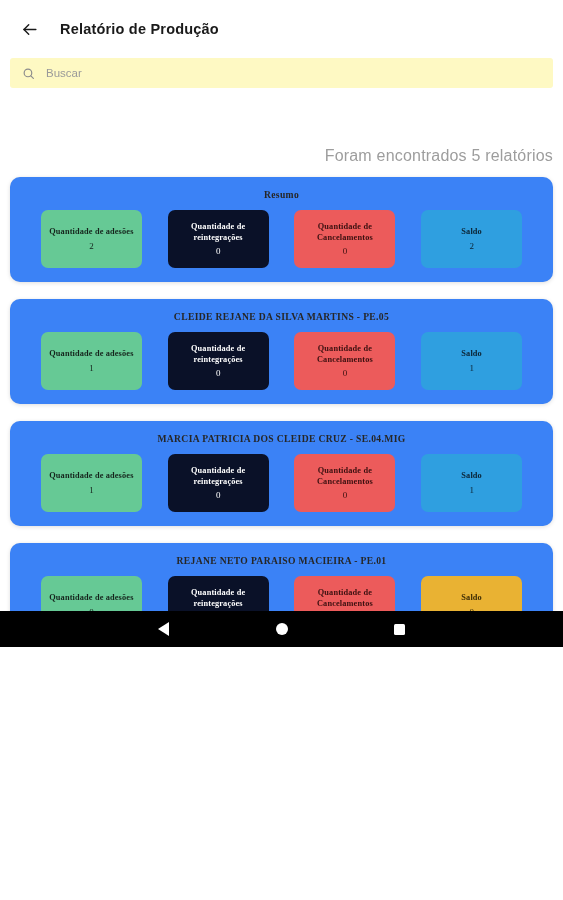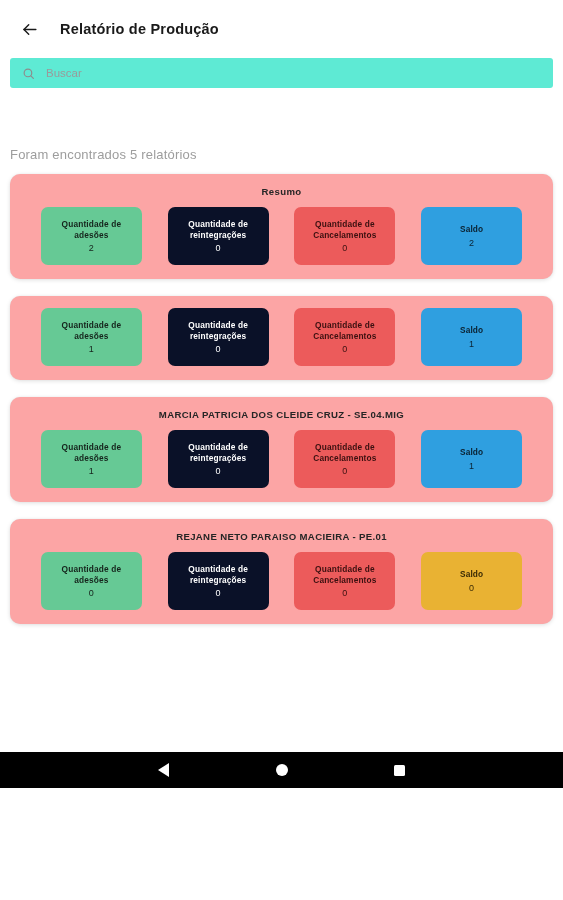--- a/index.html
+++ b/index.html
@@ -8,21 +8,21 @@
     width: 563px;
     height: 900px;
     overflow: hidden;
     background: #ffffff;
     font-family: "Liberation Sans", sans-serif;
   }
 
   #app {
     position: relative;
     width: 563px;
-    height: 788px;
+    height: 647px;
     background: #ffffff;
     overflow: hidden;
   }
 
   
   .appbar {
     height: 58px;
     display: flex;
     align-items: center;
     padding: 0 0 0 14px;
@@ -41,65 +41,66 @@
     color: #1a1a1a;
     letter-spacing: .2px;
   }
 
   
   .search-wrap {
     padding: 0 10px;
   }
   .search-field {
     height: 30px;
-    background: #5eead4;
+    background: #fef9c3;
     border-radius: 3px;
     display: flex;
     align-items: center;
     padding: 0 12px;
   }
   .search-icon { flex: 0 0 auto; display:flex; align-items:center; }
   .search-input {
     flex: 1 1 auto;
     border: none;
     outline: none;
     background: transparent;
     margin-left: 11px;
     font-family: "Liberation Sans", sans-serif;
     font-size: 11.5px;
     color: #6f6f6f;
   }
   .search-input::placeholder { color: #9a9a9a; }
 
   
   .result-count {
-    text-align: left;
-    font-size: 13px;
+    text-align: right;
+    font-size: 16px;
     color: #9d9d9d;
     padding: 16px 0 12px 0;
     letter-spacing: .2px;
   }
 
   
   .list {
     position: absolute;
     top: 131px;
     left: 0;
     right: 0;
     bottom: 0;
     overflow-y: auto;
     padding: 0 10px;
   }
 
   .report-card {
-    background: #fca5a5;
+    background: #3b82f6;
     border-radius: 10px;
     box-shadow: 0 1px 4px rgba(0,0,0,.13), 0 0 1px rgba(0,0,0,.08);
     padding: 12px 0 14px 0;
     margin-bottom: 17px;
+    font-family: Liberation Serif, serif;
   }
   .card-title {
     text-align: center;
     font-size: 9.6px;
     font-weight: bold;
     color: #262626;
     letter-spacing: .35px;
     margin-bottom: 10px;
   }
   .tiles-grid {
@@ -217,20 +218,21 @@
           <div class="tile-value">0</div>
         </div>
         <div class="tile" style="background:#2f9fe0;color:#0b2232">
           <div class="tile-label">Saldo</div>
           <div class="tile-value">2</div>
         </div>
       </div>
     </div>
 
     <div class="report-card">
+      <div class="card-title">CLEIDE REJANE DA SILVA MARTINS - PE.05</div>
       <div class="tiles-grid">
         <div class="tile" style="background:#66c995;color:#15241c">
           <div class="tile-label">Quantidade de adesões</div>
           <div class="tile-value">1</div>
         </div>
         <div class="tile" style="background:#0a1128;color:#ffffff">
           <div class="tile-label">Quantidade de reintegrações</div>
           <div class="tile-value">0</div>
         </div>
         <div class="tile" style="background:#ec5b5b;color:#3b1010">

